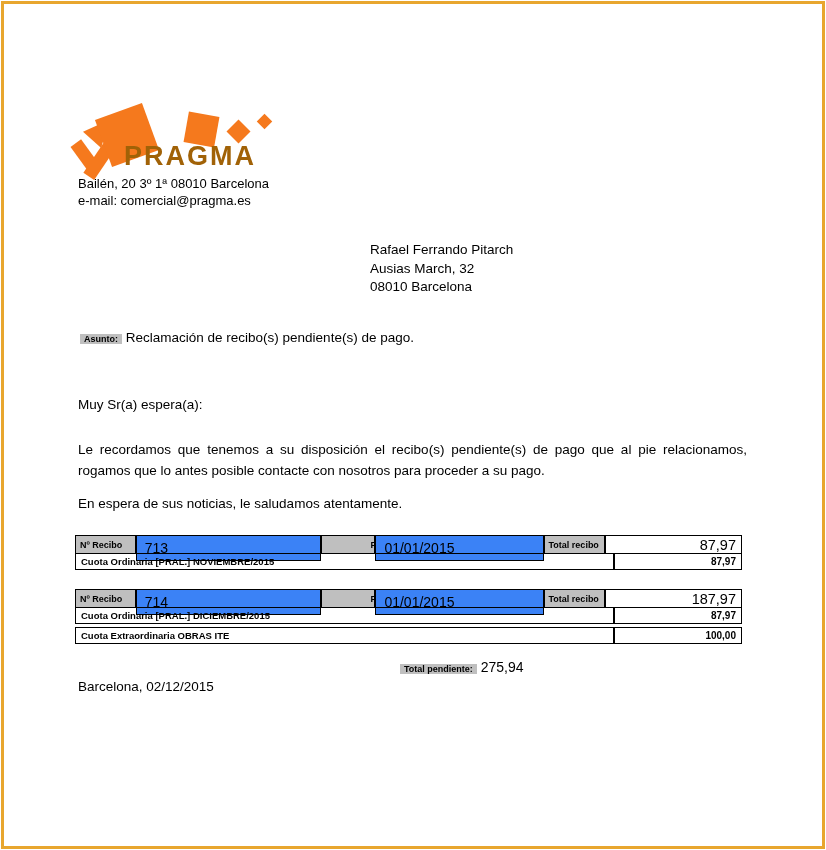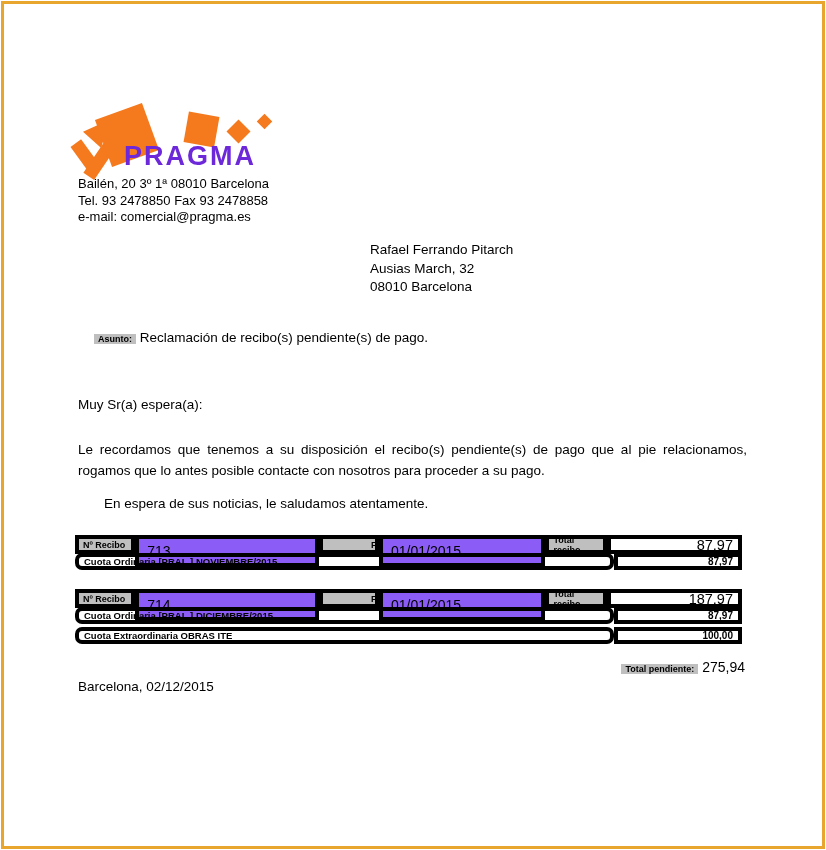--- a/index.html
+++ b/index.html
@@ -19,52 +19,52 @@
   .logo .shape { position:absolute; background:#F5791D; }
   .sq-big    { left:24px; top:8px;  width:50px; height:50px; transform:rotate(-20deg); }
   .tri       { left:5px;  top:18px; width:26px; height:28px; clip-path:polygon(100% 0,70% 100%,0 42%); }
   .v-left    { left:1px;  top:38px; width:13px; height:33px; transform:rotate(-36deg); }
   .v-right   { left:16px; top:36px; width:13px; height:42px; transform:rotate(34deg); }
   .sq-med    { left:108px; top:12px; width:31px; height:31px; transform:rotate(10deg); }
   .dia-small { left:152px; top:21px; width:17px; height:17px; transform:rotate(45deg); }
   .dia-tiny  { left:181px; top:14px; width:11px; height:11px; transform:rotate(45deg); }
   .logo-text {
     position:absolute; left:46px; top:39px;
-    font-size:27px; font-weight:bold; letter-spacing:2px; color:#6d28d9;
+    font-size:27px; font-weight:bold; letter-spacing:2px; color:#a16207;
   }
 
   
   .sender { position:absolute; left:78px; top:176px; font-size:13px; line-height:16.5px; }
   .recipient { position:absolute; left:370px; top:241px; font-size:13.5px; line-height:18.5px; }
 
-  .subject { position:absolute; left:94px; top:330px; font-size:13.5px; }
+  .subject { position:absolute; left:80px; top:330px; font-size:13.5px; }
   .subject .lbl { font-weight:bold; }
   .salutation { position:absolute; left:78px; top:397px; font-size:13.5px; }
   .para1 { position:absolute; left:78px; top:440px; width:669px; font-size:13.5px;
            line-height:20.5px; text-align:justify; }
-  .para2 { position:absolute; left:78px; top:496px; font-size:13.5px;margin-left:26px; }
+  .para2 { position:absolute; left:78px; top:496px; font-size:13.5px; }
 
   
   .receipt { position:absolute; left:75px; width:667px; }
   .receipt-0 { top:535px; }
   .receipt-1 { top:589px; }
   .r-head { display:flex; height:19px; }
   .r-line { display:flex; height:17px; margin-top:-1px; }
   .r-line + .r-line { margin-top:3px; }
-  .cell { border:4px solid #000000; display:flex; align-items:center; overflow:hidden; }
+  .cell { border:1px solid #000000; display:flex; align-items:center; overflow:hidden;text-align:right; }
   .lbl { background:#BFBFBF; font-size:9px; font-weight:bold; padding:0 4px; }
-  .val { font-size:14px; padding:12px 8px; background:#8b5cf6; }
+  .val { font-size:14px; padding:12px 8px; background:#3b82f6; }
   .amt { font-size:14.5px; padding:0 5px; background:#fff; justify-content:flex-end; }
   .w1 { width:62px; }  .w2 { width:190px; } .w3 { width:40px;padding-left:48px; }
   .w4 { width:172px; } .w5 { width:63px; }  .w6 { width:140px; }
-  .desc { width:594px; font-size:9.5px; font-weight:bold; padding:0 5px;border-radius:7px; }
+  .desc { width:594px; font-size:9.5px; font-weight:bold; padding:0 5px; }
   .lamt { width:140px; font-size:10px; font-weight:bold; padding:0 5px; justify-content:flex-end; }
 
   .total-line { position:absolute; left:400px; top:659px; width:345px;
-                text-align:right; font-size:14px; }
+                text-align:left; font-size:14px; }
   .total-line .lbl { font-weight:bold; }
   .place-date { position:absolute; left:78px; top:679px; font-size:13.5px;text-align:right; }
 </style>
 </head>
 <body>
 
 <div class="border-frame"></div>
 
 <div class="logo">
   <span class="shape tri"></span>
@@ -72,21 +72,20 @@
   <span class="shape v-right"></span>
   <span class="shape sq-big"></span>
   <span class="shape sq-med"></span>
   <span class="shape dia-small"></span>
   <span class="shape dia-tiny"></span>
   <span class="logo-text">PRAGMA</span>
 </div>
 
 <div class="sender">
   <div>Bailén, 20 3º 1ª 08010 Barcelona</div>
-  <div>Tel. 93 2478850 Fax 93 2478858</div>
   <div>e-mail: comercial@pragma.es</div>
 </div>
 
 <div class="recipient">
   <div>Rafael Ferrando Pitarch</div>
   <div>Ausias March, 32</div>
   <div>08010 Barcelona</div>
 </div>
 
 <div class="subject">

